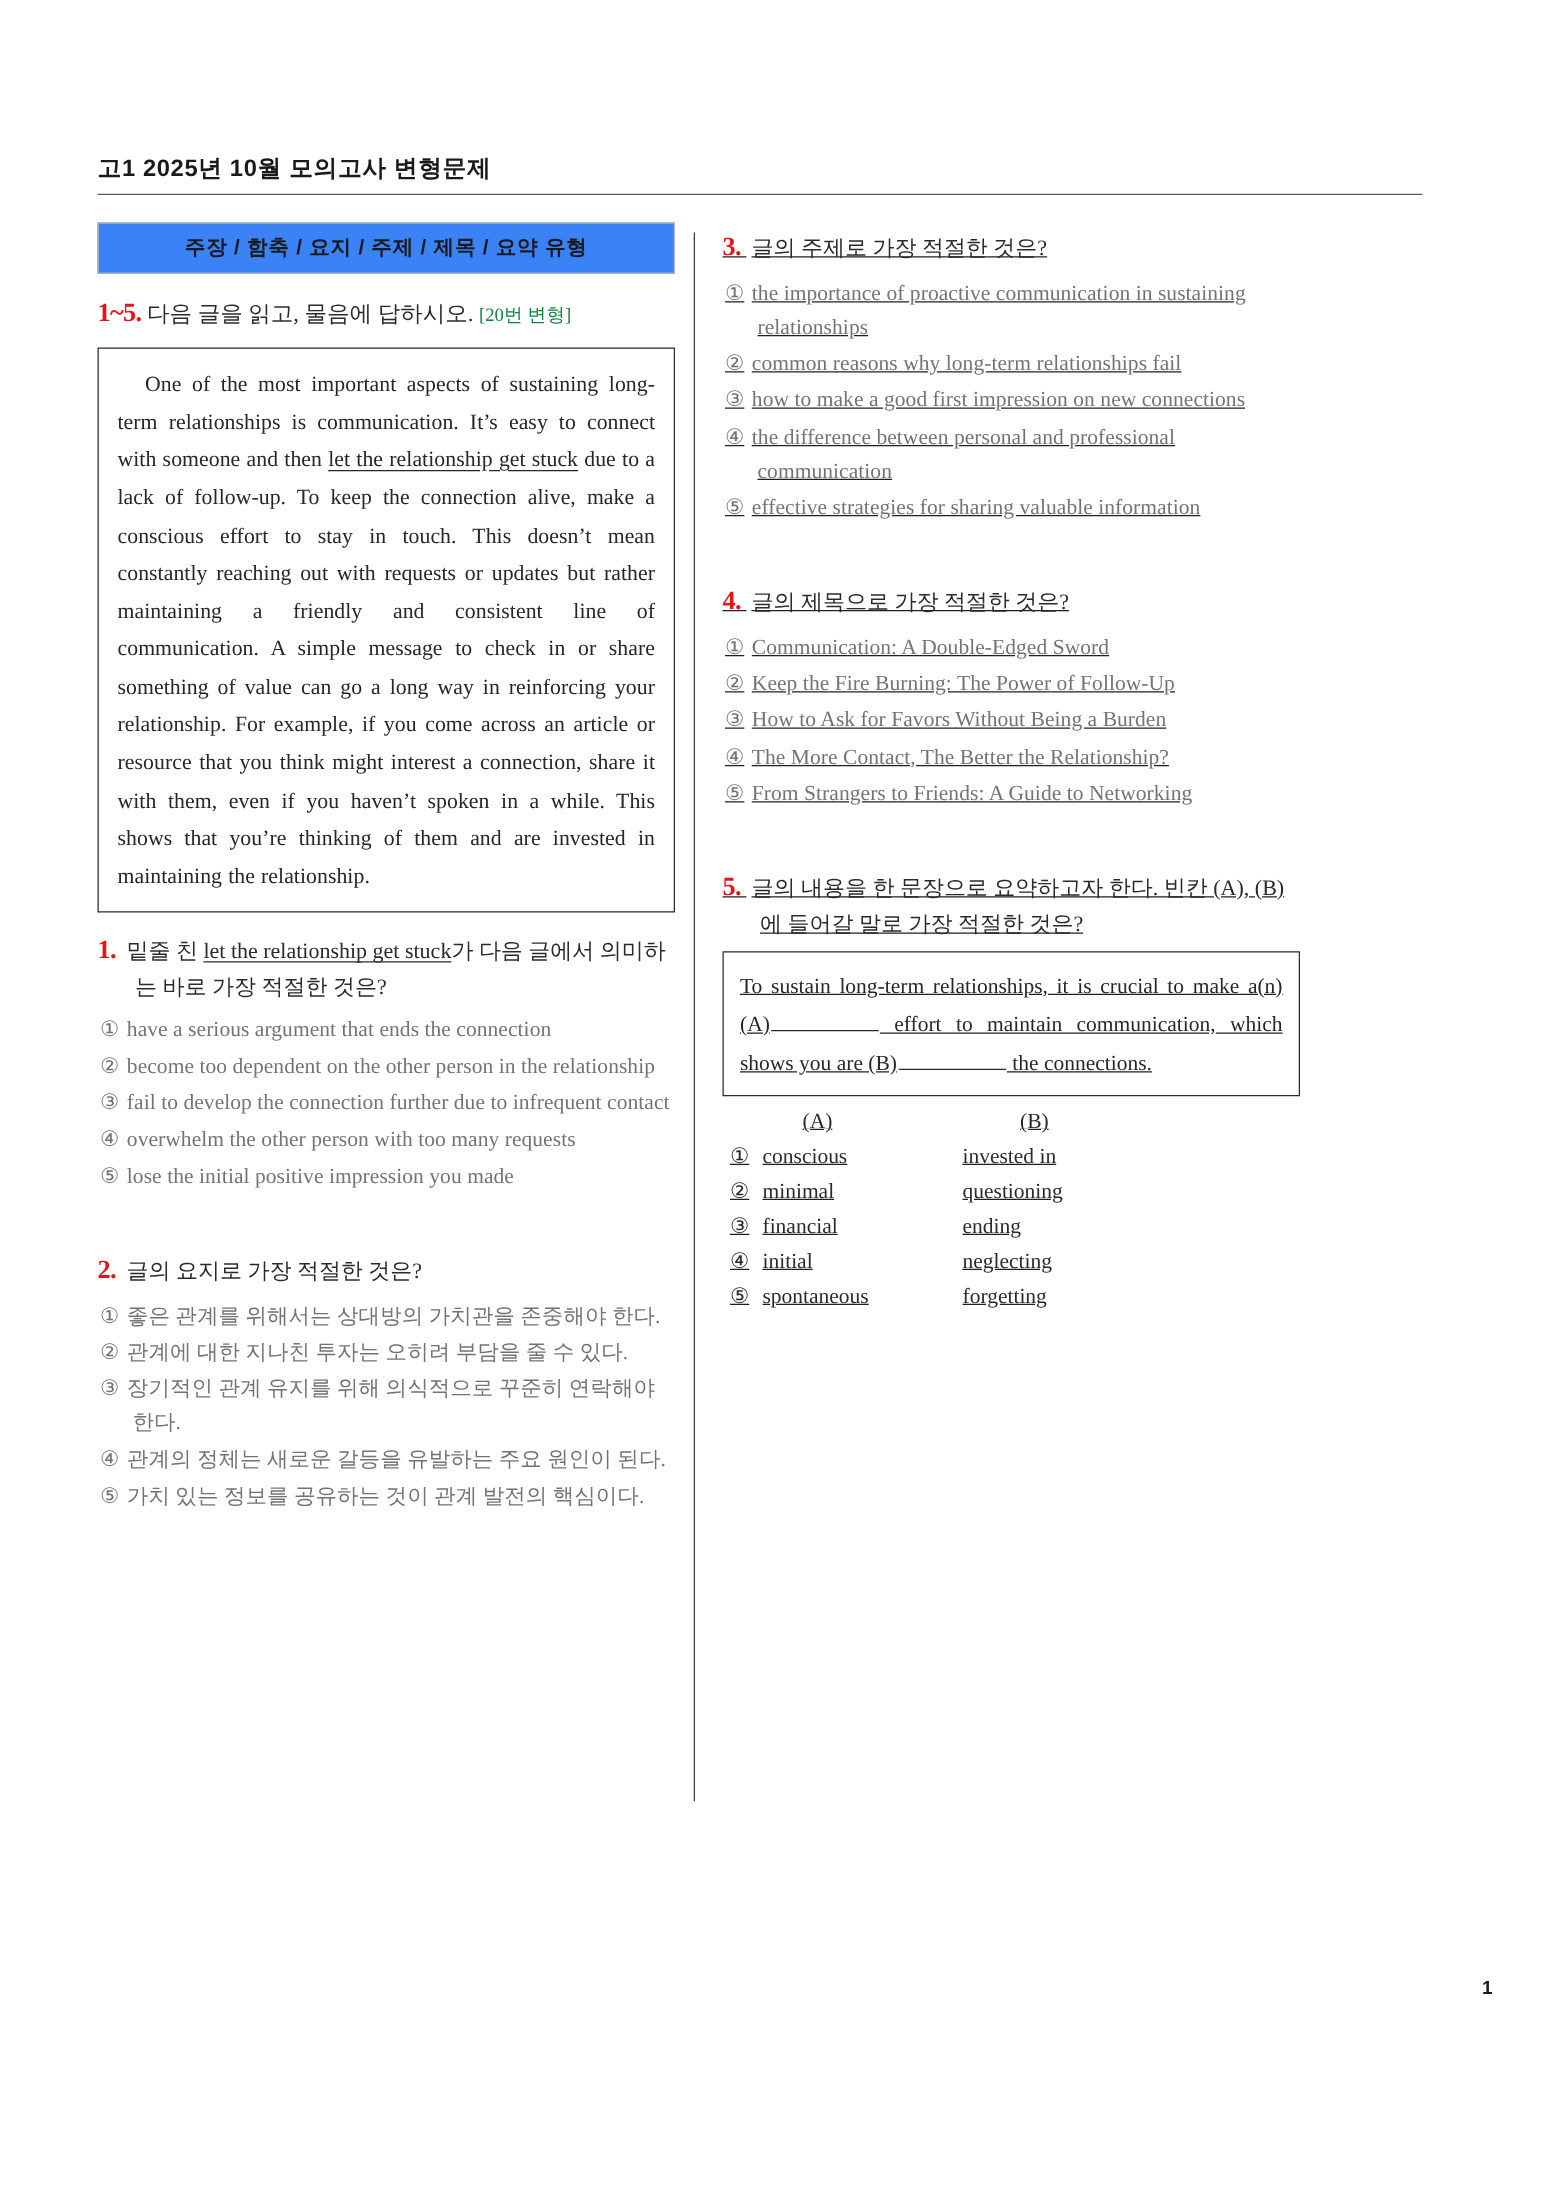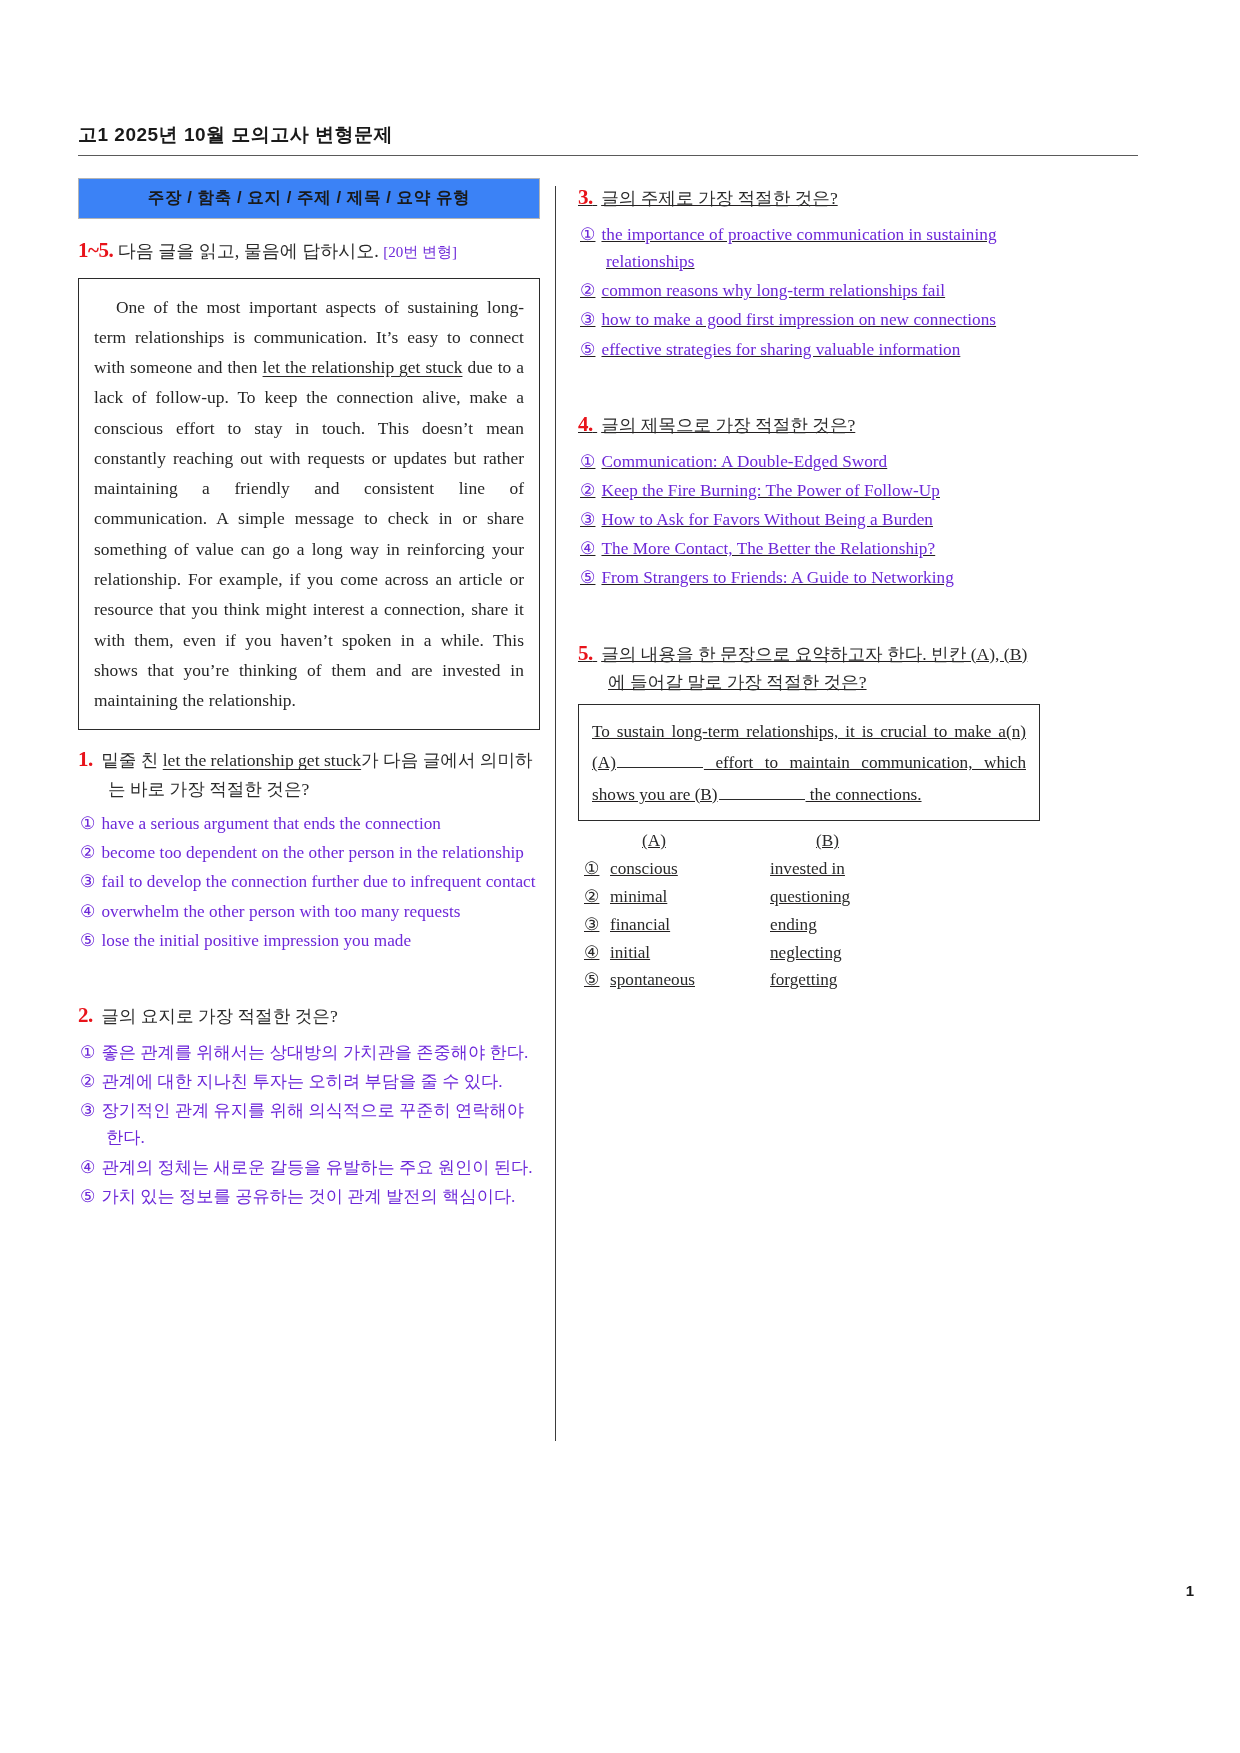--- a/index.html
+++ b/index.html
@@ -89,21 +89,21 @@
     margin-bottom: 11px;
     color: #2a2a2a;
   }
   .instruction .qrange {
     color: #e8131a;
     font-size: 21px;
     font-weight: bold;
     letter-spacing: -0.5px;
   }
   .instruction .varnote {
-    color: #6d28d9;
+    color: #15803d;
     font-size: 15px;
   }
 
   
   .passage-box {
     border: 1px solid #2b2b2b;
     padding: 13px 15px 14px 15px;
     margin-bottom: 14px;
   }
   .passage-text {
@@ -134,21 +134,21 @@
     color: #e8131a;
     font-weight: bold;
     font-size: 21px;
     letter-spacing: -0.5px;
   }
   .q-head .qtext { margin-left: 4px; }
 
   .choice {
     font-size: 17.2px;
     line-height: 1.58;
-    color: #6d28d9;
+    color: #737373;
     padding-left: 26px;
     text-indent: -26px;
     margin: 2px 0 2px 2px;
     letter-spacing: 0.05px;
   }
   .choice.ko { padding-left: 26px; text-indent: -26px; }
   .choice .marker { margin-right: 6px; }
   .gap-md { height: 22px; }
 
   
@@ -258,20 +258,21 @@
     <div class="col col-right">
 
       <div class="question first">
         <div class="q-head">
           <span class="q-num">3.</span>
           <span class="qtext">글의 주제로 가장 적절한 것은?</span>
         </div>
         <div class="choice"><span class="marker">①</span><span>the importance of proactive communication in sustaining relationships</span></div>
         <div class="choice"><span class="marker">②</span><span>common reasons why long-term relationships fail</span></div>
         <div class="choice"><span class="marker">③</span><span>how to make a good first impression on new connections</span></div>
+        <div class="choice"><span class="marker">④</span><span>the difference between personal and professional communication</span></div>
         <div class="choice"><span class="marker">⑤</span><span>effective strategies for sharing valuable information</span></div>
       </div>
 
       <div class="gap-md"></div>
 
       <div class="question">
         <div class="q-head">
           <span class="q-num">4.</span>
           <span class="qtext">글의 제목으로 가장 적절한 것은?</span>
         </div>

